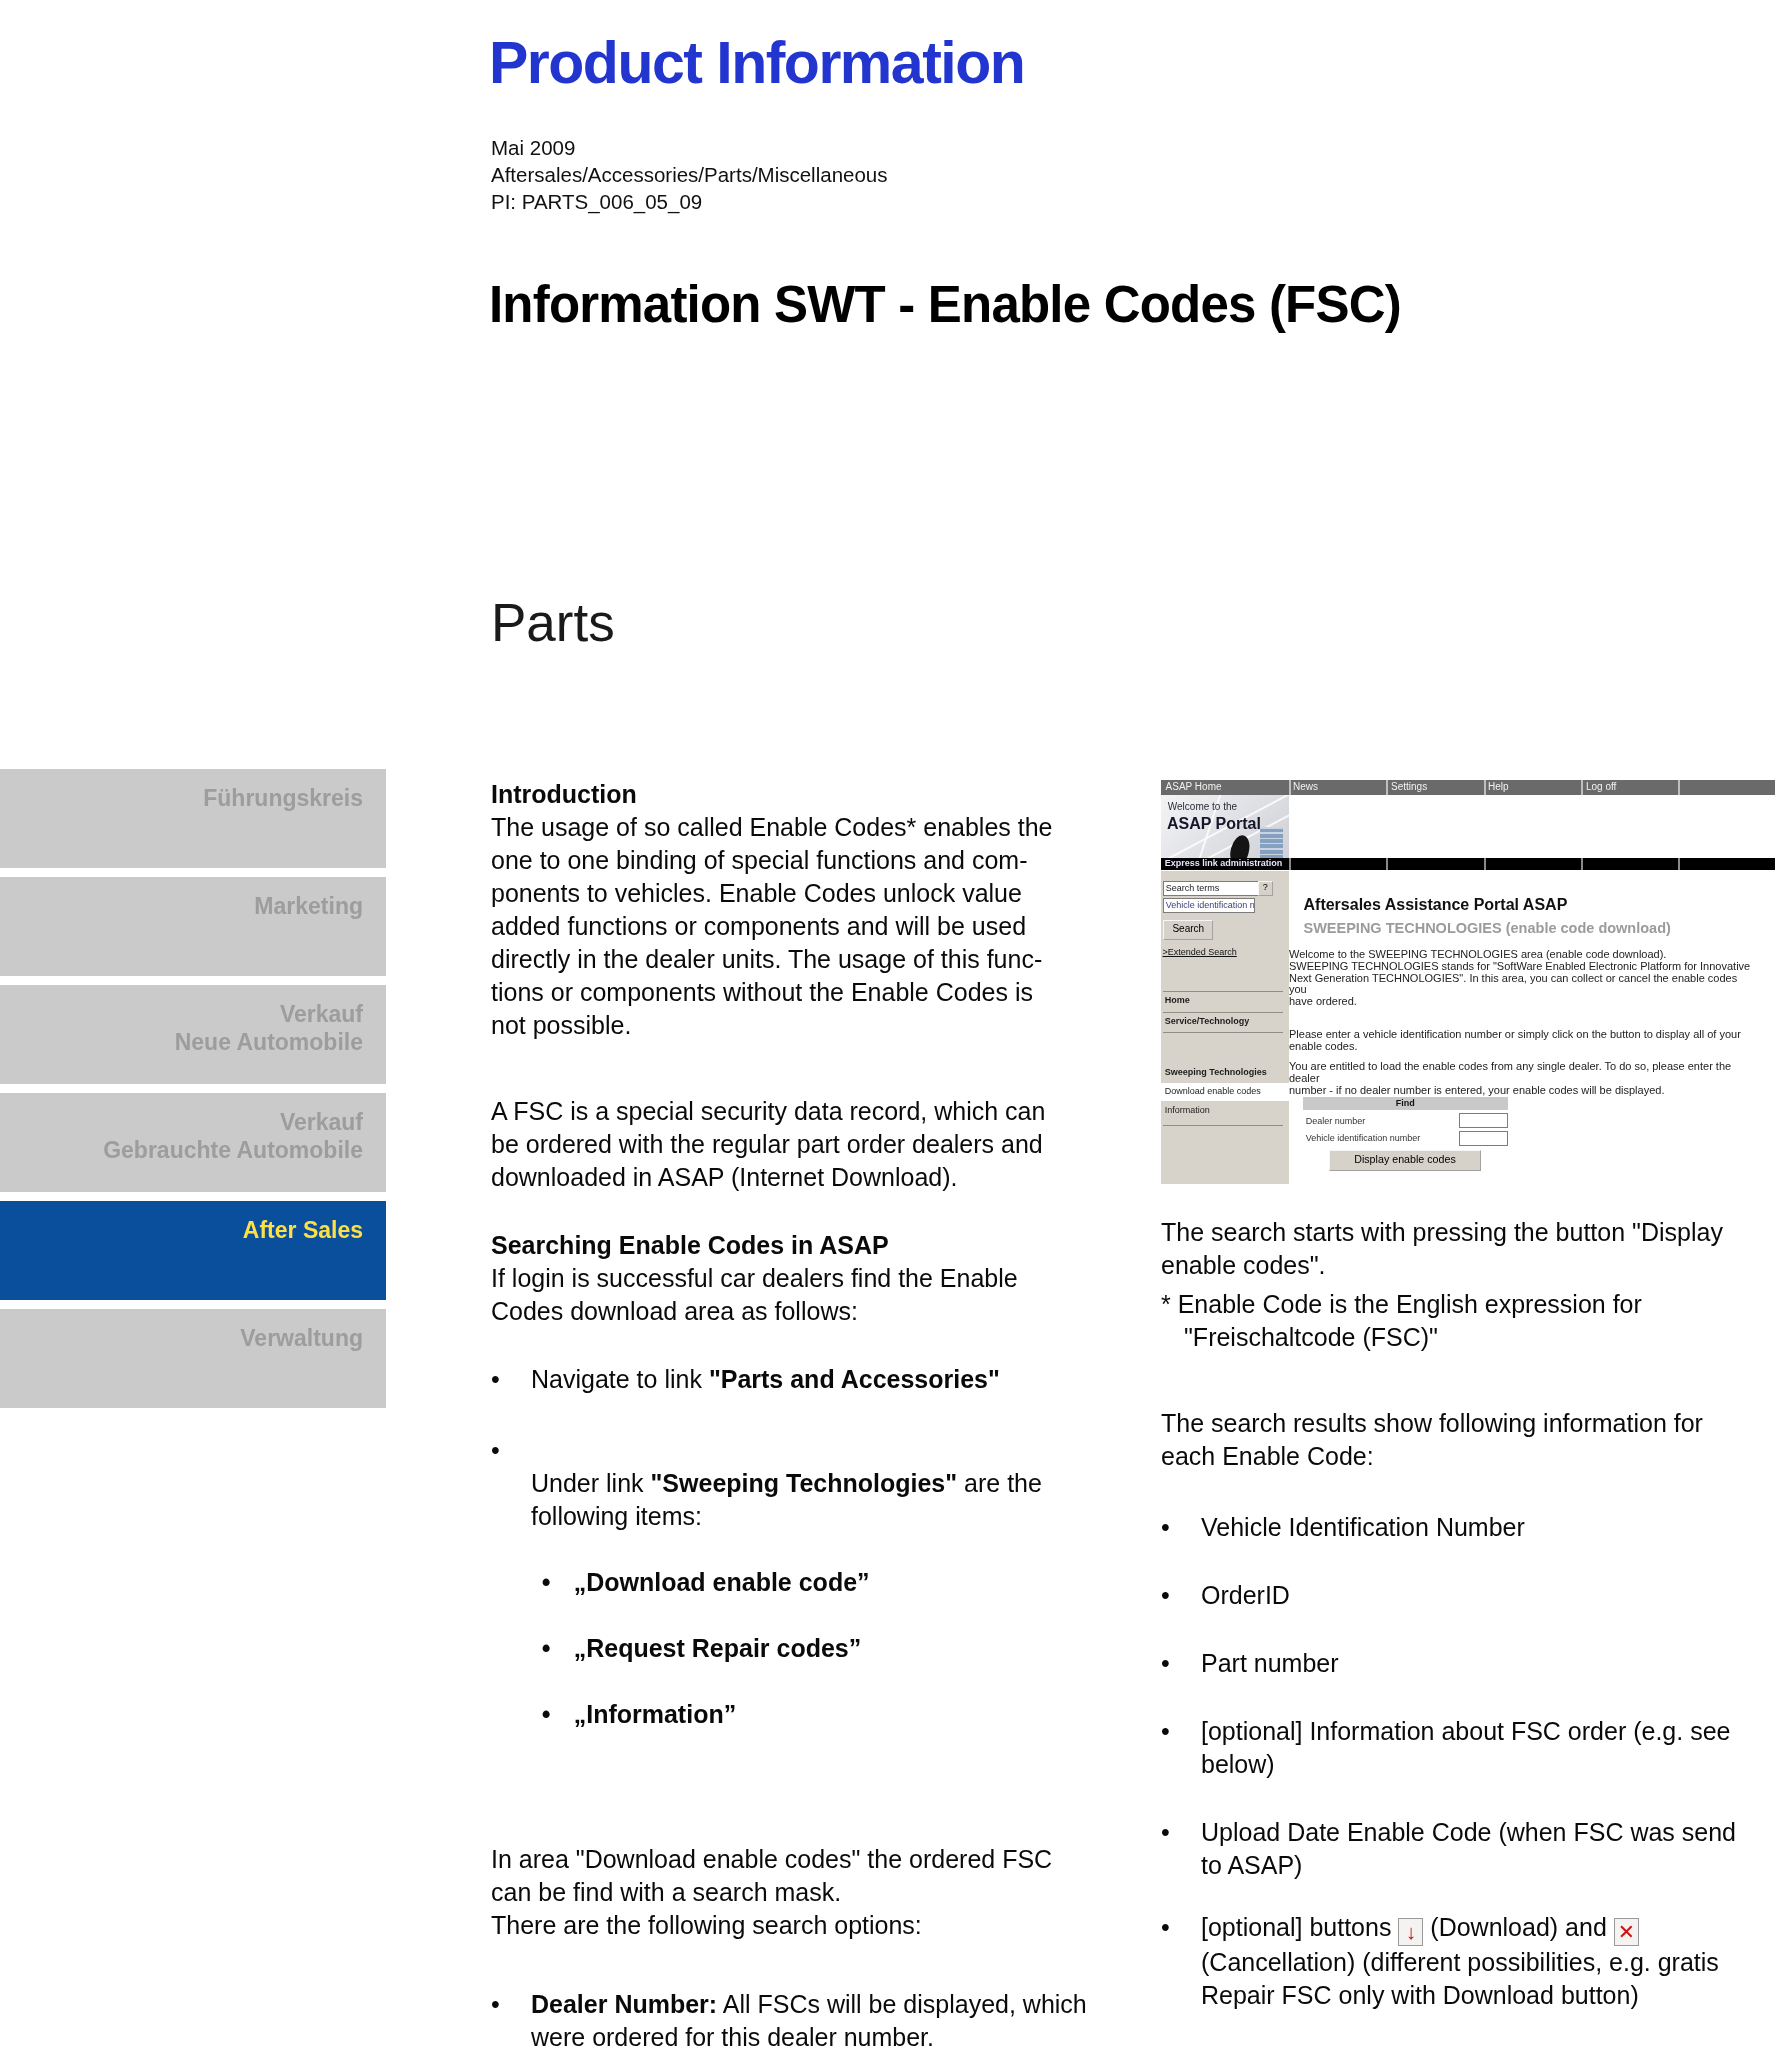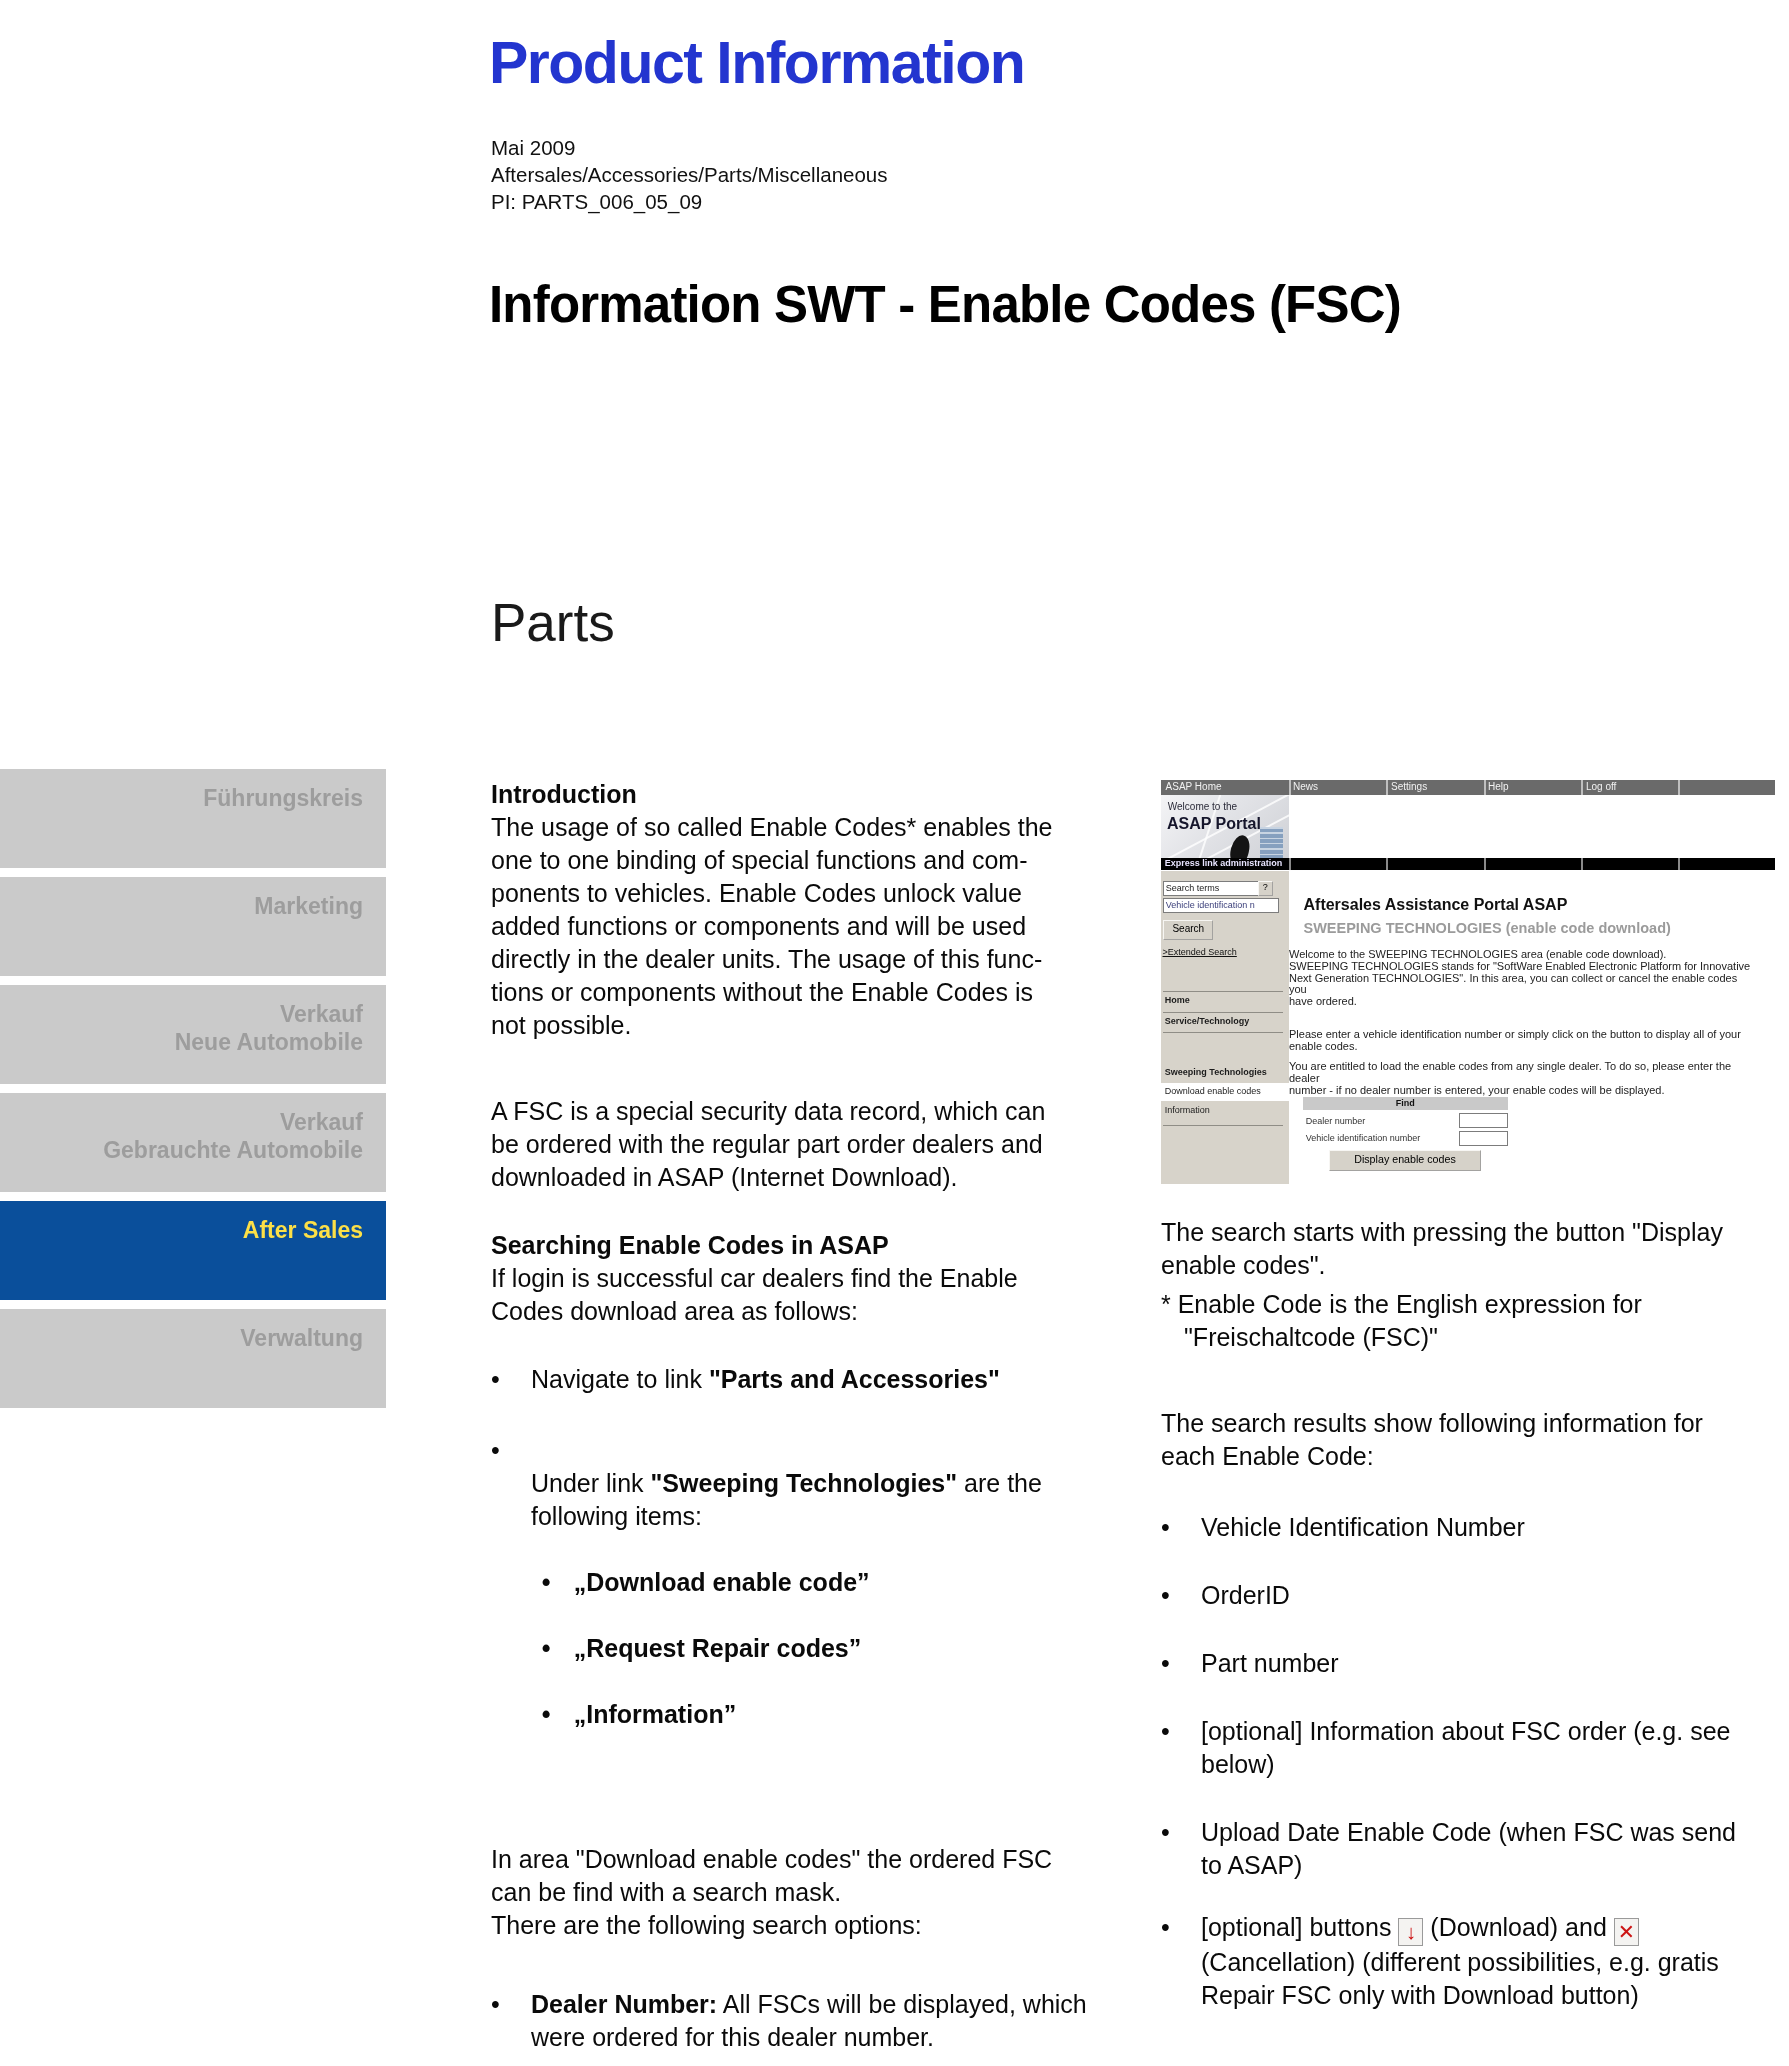--- a/index.html
+++ b/index.html
@@ -183,21 +183,21 @@
       <span class="ss-div" style="left:128px;"></span>
         <span class="ss-div" style="left:225px;"></span>
       <span class="ss-div" style="left:323px;"></span>
         <span class="ss-div" style="left:420px;"></span>
       <span class="ss-div" style="left:517px;"></span>
     </div>
 
     <div class="abs ss-panel">
       <div class="ss-input" style="left:1.5px;top:10px;width:108px;height:14.5px;">Search terms</div>
       <div class="ss-btn" style="left:97px;top:10px;width:14.5px;height:14.5px;font-size:9px;">?</div>
-      <div class="ss-input" style="left:1.5px;top:27px;width:116px;height:14.5px;color:#3b3f7a;">Vehicle identification n</div>
+      <div class="ss-input" style="left:1.5px;top:27px;width:92px;height:14.5px;color:#3b3f7a;">Vehicle identification n</div>
       <div class="ss-btn" style="left:2.3px;top:49px;width:50px;height:20px;line-height:16.7px;">Search</div>
       <div class="ss-link" style="left:1.5px;top:76px;font-size:9px;">&gt;Extended Search</div>
       <div class="ss-hline" style="top:120px;"></div>
       <div class="ss-pnav" style="top:124px;">Home</div>
       <div class="ss-hline" style="top:141px;"></div>
       <div class="ss-pnav" style="top:145px;">Service/Technology</div>
       <div class="ss-hline" style="top:161px;"></div>
       <div class="ss-pnav" style="top:196px;">Sweeping Technologies</div>
       <div class="ss-selrow"></div>
       <div class="ss-pnav plain" style="top:215px;z-index:2;">Download enable codes</div>

